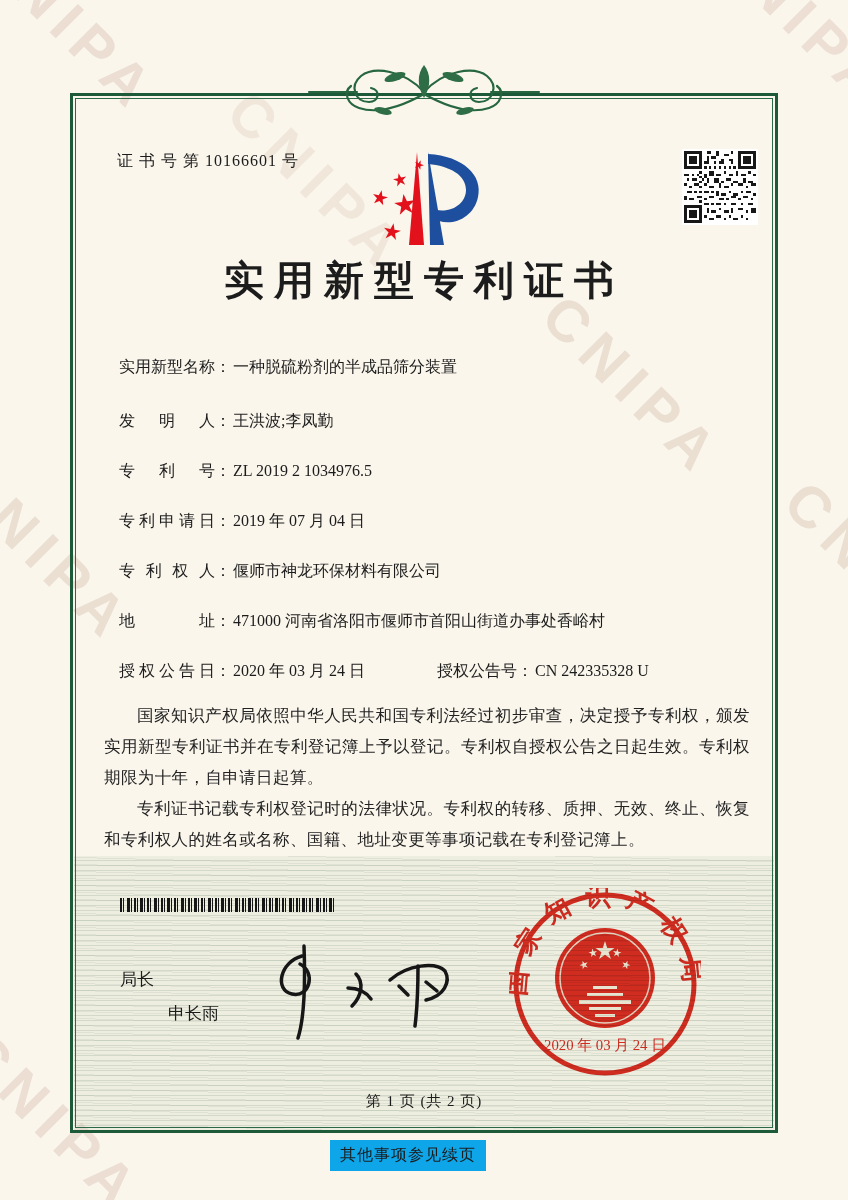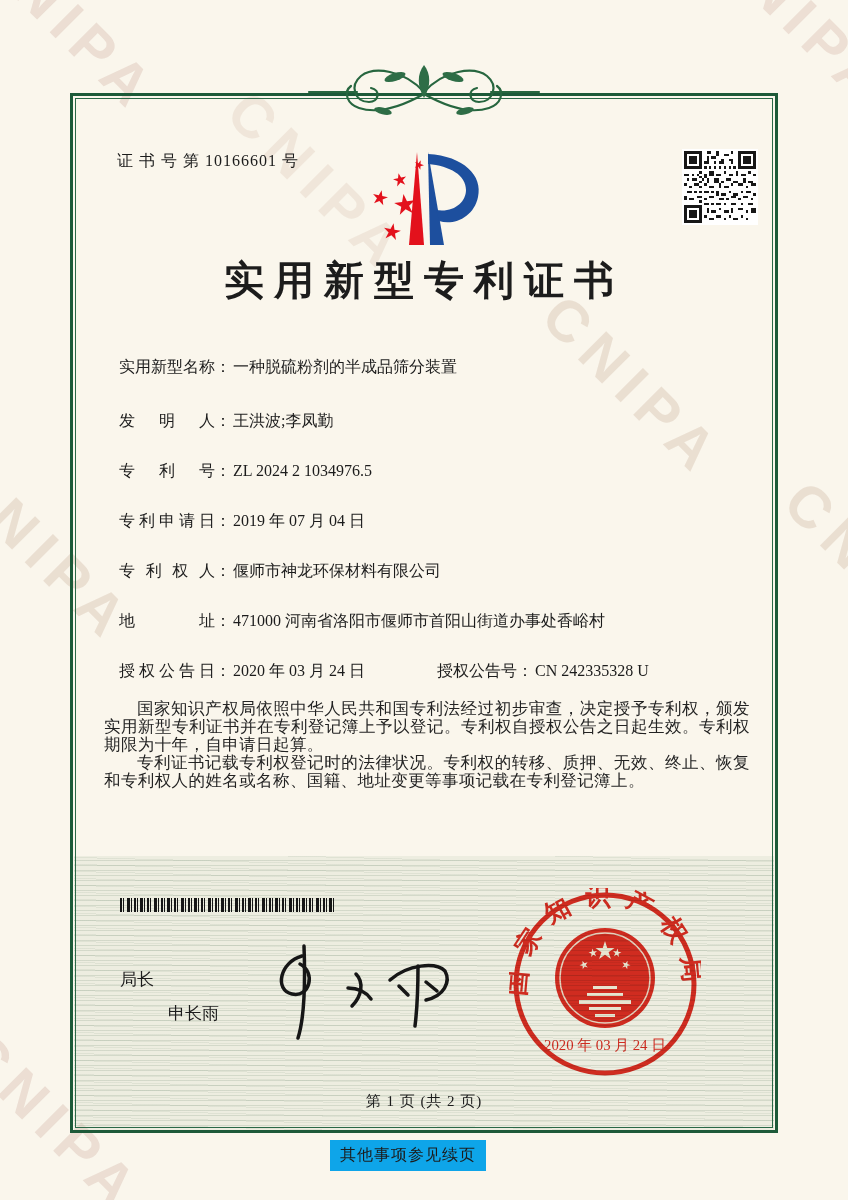--- a/index.html
+++ b/index.html
@@ -33,21 +33,21 @@
   .title{position:absolute;z-index:3;left:0;top:253px;width:848px;text-align:center;
       font-size:40px;font-weight:bold;letter-spacing:10px;}
   
   .frow{position:absolute;z-index:3;left:119px;font-size:16px;white-space:nowrap;}
   .flabel{display:inline-block;width:96px;text-align:justify;text-align-last:justify;}
   .fvalue{margin-left:2px;}
   .f1{top:357px}.f2{top:411px}.f3{top:461px}.f4{top:511px}.f5{top:561px}.f6{top:611px}.f7{top:661px}
   .frow2{position:absolute;z-index:3;left:437px;top:661px;font-size:16px;white-space:nowrap;}
   
   .body-text{position:absolute;z-index:3;left:104px;top:700px;width:646px;font-size:16.5px;
-      line-height:18px;text-align:justify;letter-spacing:0.4px;color:#232323;}
+      line-height:31px;text-align:justify;letter-spacing:0.4px;color:#232323;}
   .body-text p{margin:0;text-indent:2em;}
   
   .barcode{position:absolute;z-index:3;left:120px;top:898px;width:216px;height:14px;
       background:repeating-linear-gradient(90deg,#161616 0 2px,rgba(0,0,0,0) 2px 3px,
       #161616 3px 4px,rgba(0,0,0,0) 4px 7px,#161616 7px 10px,rgba(0,0,0,0) 10px 11px,
       #161616 11px 12px,rgba(0,0,0,0) 12px 14px,#161616 14px 16px,rgba(0,0,0,0) 16px 17px,
       #161616 17px 18px,rgba(0,0,0,0) 18px 20px,#161616 20px 23px,rgba(0,0,0,0) 23px 24px,
       #161616 24px 25px,rgba(0,0,0,0) 25px 27px);}
   .chief-label{position:absolute;z-index:3;left:120px;top:968px;font-size:17px;
       font-family:"Liberation Sans",sans-serif;}
@@ -237,21 +237,21 @@
 
   <div class="title">实用新型专利证书</div>
 
   <div class="frow f1">
     <span class="flabel">实用新型名称</span><span>：</span><span class="fvalue">一种脱硫粉剂的半成品筛分装置</span>
   </div>
   <div class="frow f2">
     <span class="flabel">发明人</span><span>：</span><span class="fvalue">王洪波;李凤勤</span>
   </div>
   <div class="frow f3">
-    <span class="flabel">专利号</span><span>：</span><span class="fvalue">ZL 2024 2 1034976.5</span>
+    <span class="flabel">专利号</span><span>：</span><span class="fvalue">ZL 2019 2 1034976.5</span>
   </div>
   <div class="frow f4">
     <span class="flabel">专利申请日</span><span>：</span><span class="fvalue">2019 年 07 月 04 日</span>
   </div>
   <div class="frow f5">
     <span class="flabel">专利权人</span><span>：</span><span class="fvalue">偃师市神龙环保材料有限公司</span>
   </div>
   <div class="frow f6">
     <span class="flabel">地址</span><span>：</span><span class="fvalue">471000 河南省洛阳市偃师市首阳山街道办事处香峪村</span>
   </div>

